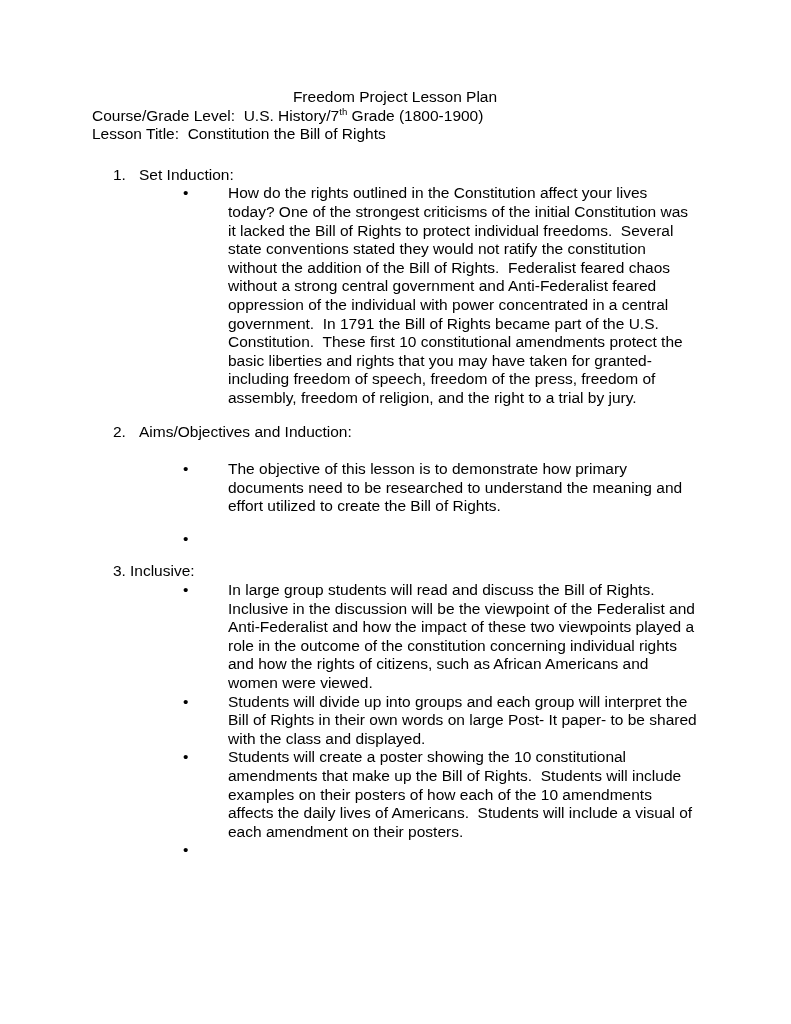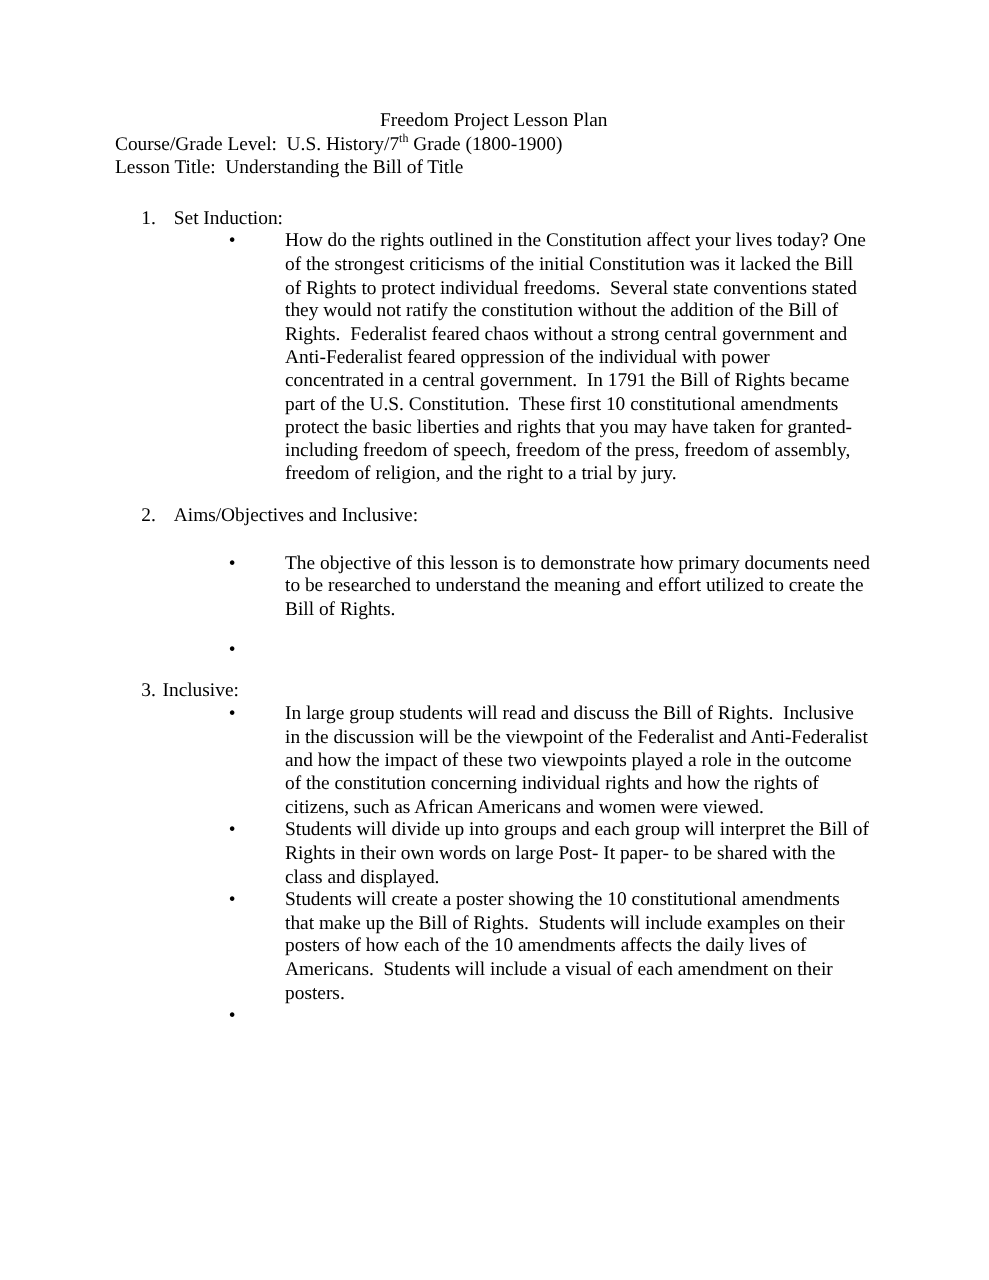--- a/index.html
+++ b/index.html
@@ -6,21 +6,21 @@
     margin: 0;
     padding: 0;
     background: #ffffff;
   }
   .page {
     position: relative;
     width: 791px;
     height: 1024px;
     background: #ffffff;
     overflow: hidden;
-    font-family: Liberation Serif, serif;
+    font-family: Liberation Sans, sans-serif;
     font-size: 15.5px;
     line-height: 18.6px;
     color: #000000;
   }
   .content {
     padding: 88px 93px 0 92px;
   }
   .doc-line {
     white-space: pre-wrap;
   }
@@ -71,35 +71,35 @@
 </head>
 <body>
 
 <div class="page">
   <div class="content">
 
     <div class="doc-line title">Freedom Project Lesson Plan</div>
 
     <div class="doc-line"><span>Course/Grade Level:  U.S. History/7</span><span class="sup">th</span><span> Grade (1800-1900)</span></div>
 
-    <div class="doc-line">Lesson Title:  Understanding the Bill of Title</div>
+    <div class="doc-line">Lesson Title:  Constitution the Bill of Rights</div>
 
 
     <div class="num-heading mt-sec1">
       <span class="num num-w">1.</span>
       <span class="label">Set Induction:</span>
     </div>
     <div class="bullet">
       <span class="dot">•</span>
       <span class="btext">How do the rights outlined in the Constitution affect your lives today? One of the strongest criticisms of the initial Constitution was it lacked the Bill of Rights to protect individual freedoms.  Several state conventions stated they would not ratify the constitution without the addition of the Bill of Rights.  Federalist feared chaos without a strong central government and Anti-Federalist feared oppression of the individual with power concentrated in a central government.  In 1791 the Bill of Rights became part of the U.S. Constitution.  These first 10 constitutional amendments protect the basic liberties and rights that you may have taken for granted- including freedom of speech, freedom of the press, freedom of assembly, freedom of religion, and the right to a trial by jury.</span>
     </div>
 
     <div class="num-heading mt-sec2">
       <span class="num num-w">2.</span>
-      <span class="label">Aims/Objectives and Inclusive:</span>
+      <span class="label">Aims/Objectives and Induction:</span>
     </div>
     <div class="bullet mt-obj">
       <span class="dot">•</span>
       <span class="btext">The objective of this lesson is to demonstrate how primary documents need to be researched to understand the meaning and effort utilized to create the Bill of Rights.</span>
     </div>
     <div class="bullet mt-ss7">
       <span class="dot">•</span>
     </div>
 
     <div class="num-heading mt-sec3">

